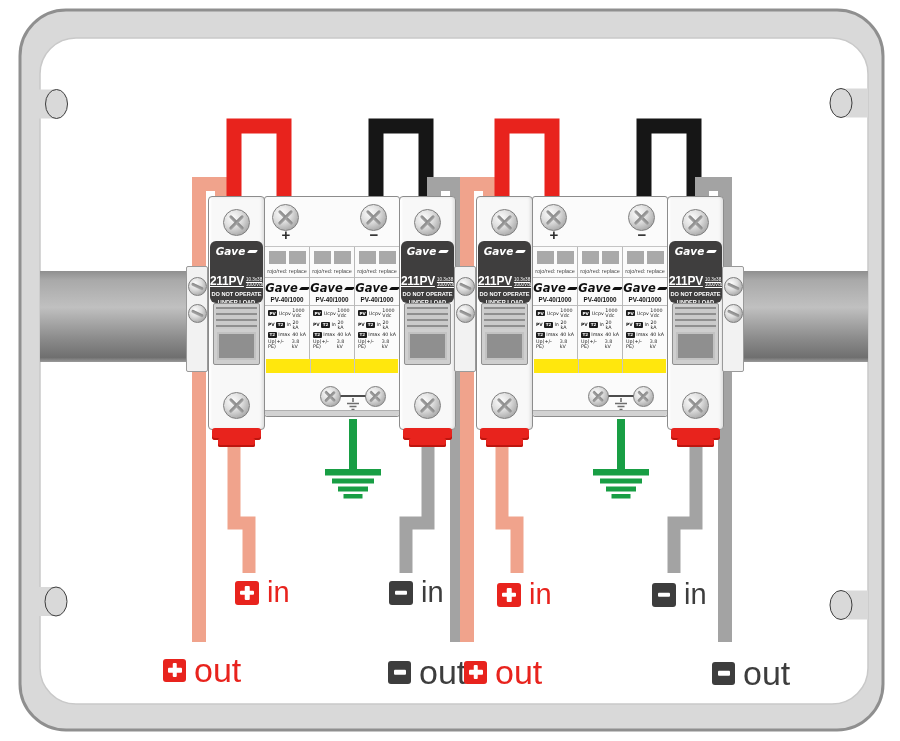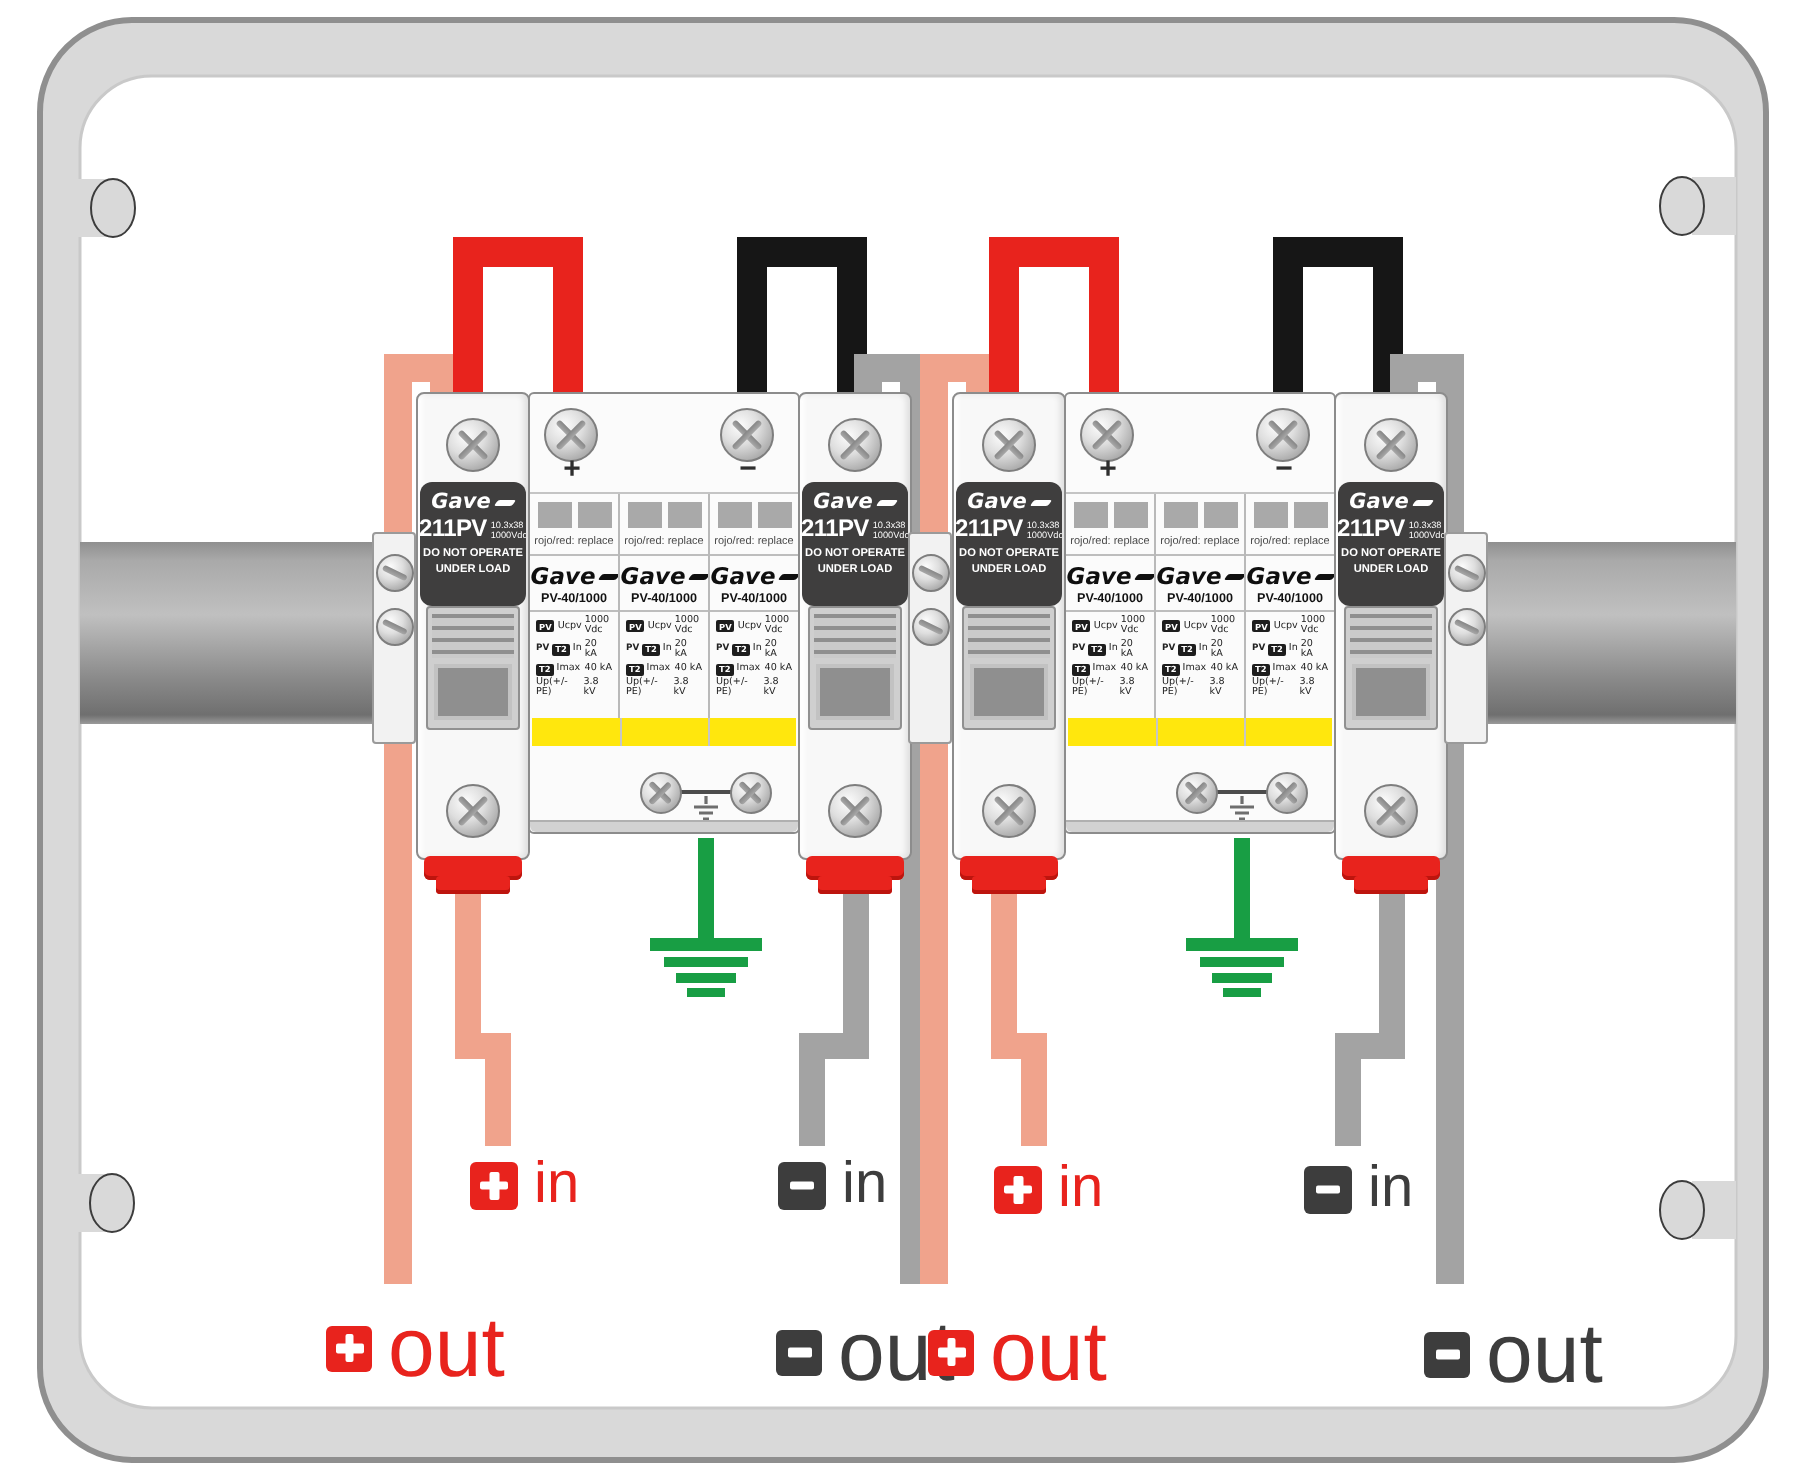--- a/index.html
+++ b/index.html
@@ -28,21 +28,21 @@
   
   .fuse{position:absolute;top:0;width:57px;height:234px;background:#f8f8f8;border:1px solid #8c8c8c;
         border-radius:4px;box-sizing:border-box;box-shadow:inset -2px 0 3px rgba(0,0,0,.10),inset 2px 0 2px #fff;}
   .fuse .screw.tp{left:14px;top:12px;} .fuse .screw.bt{left:14px;top:195px;}
   .fuse-label{position:absolute;left:1px;top:44px;width:53px;height:62px;background:#3f3e3e;
               border-radius:6px;color:#fff;overflow:hidden;}
   .f-brand{display:flex;justify-content:center;align-items:center;gap:3px;
            font:italic 700 10.5px "DejaVu Sans",sans-serif;margin-top:4px;}
   .logo-tail{display:inline-block;width:9px;height:3px;background:currentColor;
              transform:skewX(-35deg);border-radius:1px;}
-  .f-model-row{display:flex;justify-content:center;gap:2px;margin-top:0;}
+  .f-model-row{display:flex;gap:2px;margin-top:17px;text-decoration:underline;}
   .f-model{font-weight:700;font-size:12px;letter-spacing:-0.3px;}
   .f-side{display:flex;flex-direction:column;font-size:4.6px;line-height:1.3;margin-top:2.5px;text-align:left;}
   .f-warn{font-weight:700;font-size:5.6px;text-align:center;line-height:1.3;}
   .f-warn.w1{margin-top:3px;}
   .fuse-handle{position:absolute;left:4px;top:106px;width:47px;height:62px;background:#cfcfcf;
                border:1px solid #909090;border-radius:2px;box-sizing:border-box;}
   .ridges{position:absolute;left:2px;right:2px;top:3px;height:22px;
           background:repeating-linear-gradient(to bottom,#8f8f8f 0 2px,#cacaca 2px 6px);}
   .fwindow{position:absolute;left:3px;right:3px;top:28px;height:28px;background:#8f8f8f;
            border:2px solid #c2c2c2;box-sizing:border-box;}
@@ -89,21 +89,21 @@
   .io-label{position:absolute;display:flex;align-items:center;gap:8px;z-index:3;}
   .sq{display:block;position:relative;border-radius:3px;}
   .in .sq{width:24px;height:24px;} .out .sq{width:23px;height:23px;}
   .sq-plus{background:#e8231d;} .sq-minus{background:#3d3d3d;}
   .sq::before{content:"";position:absolute;left:50%;top:50%;transform:translate(-50%,-50%);
               width:14px;height:4.5px;background:#fff;border-radius:1px;}
   .sq-minus::before{width:12px;}
   .sq-plus::after{content:"";position:absolute;left:50%;top:50%;transform:translate(-50%,-50%);
               width:4.5px;height:14px;background:#fff;border-radius:1px;}
   .word{line-height:1;}
-  .in .word{font-size:29px;} .out .word{font-size:42px;text-align:center;}
+  .in .word{font-size:29px;} .out .word{font-size:34px;text-align:center;}
   .pos .word{color:#e8231d;} .neg .word{color:#3d3d3d;}
 </style>
 </head>
 <body>
 
 <div class="stage">
 
   <svg class="bg" width="900" height="741" viewBox="0 0 900 741">
     <defs>
       <linearGradient id="railg" x1="0" y1="0" x2="0" y2="1">

